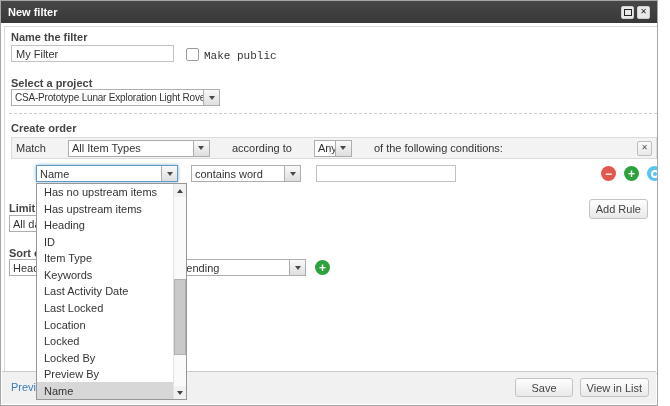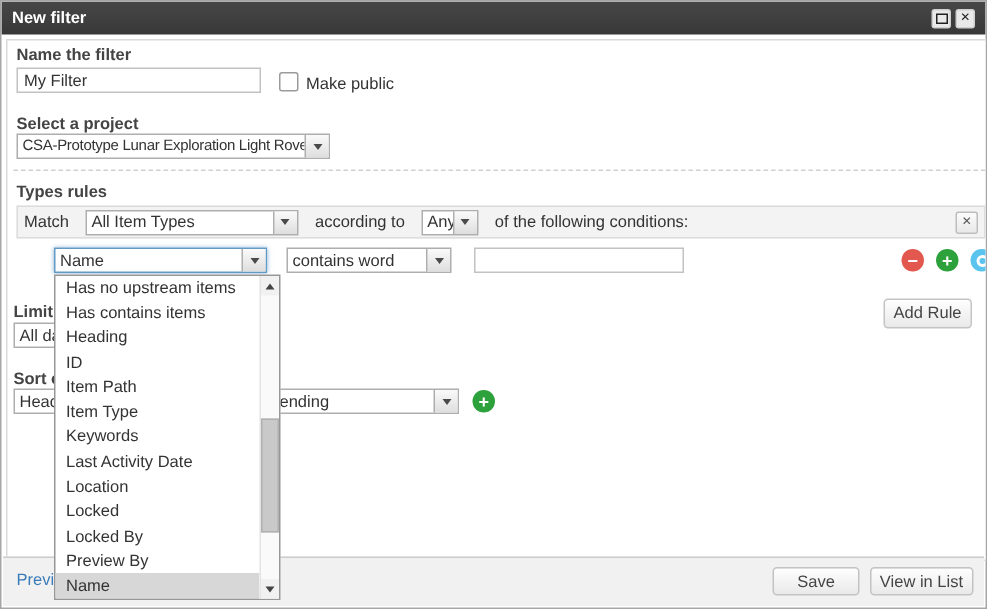--- a/index.html
+++ b/index.html
@@ -15,42 +15,42 @@
     display:flex;align-items:center;justify-content:center;font-size:8px;line-height:1;color:#222;box-sizing:border-box;}
   .restore-glyph{width:6px;height:5px;border:1px solid #222;}
   
   .content-frame{position:absolute;left:3px;top:25px;width:662px;height:348px;
     border:1px solid #dadada;background:#fff;box-sizing:border-box;}
   .footer{position:absolute;left:1px;right:1px;bottom:1px;height:33px;background:#f1f1f1;border-top:1px solid #ccc;box-sizing:border-box;}
   .footer .btns{position:absolute;right:7px;top:6px;display:flex;gap:7px;}
   .link{position:absolute;left:9px;top:9px;color:#3b7cb8;font-size:11px;cursor:pointer;}
   
   .lbl{position:absolute;font-weight:bold;color:#444;white-space:nowrap;}
-  .txt{position:absolute;color:#333;white-space:nowrap;}
+  .txt{position:absolute;color:#333;white-space:nowrap;font-family:Liberation Mono, monospace;}
   .tinput{position:absolute;height:17px;border:1px solid #c2c2c2;background:#fff;box-sizing:border-box;
     font-family:inherit;font-size:11px;color:#333;padding:0 4px;outline:none;}
   .sel{height:17px;border:1px solid #aeaeae;background:#fff;box-sizing:border-box;display:flex;align-items:stretch;cursor:default;}
   .sel.abs{position:absolute;}
   .sel .sel-text{flex:1;overflow:hidden;white-space:nowrap;padding:0 3px;display:flex;align-items:center;}
   .sel .sel-arrow{width:15px;border-left:1px solid #aeaeae;background:linear-gradient(#fafafa,#dedede);
     display:flex;align-items:center;justify-content:center;flex:none;}
   .tri-down{width:0;height:0;border-left:3px solid transparent;border-right:3px solid transparent;border-top:4px solid #4a4a4a;}
   .tri-down-sm{width:0;height:0;border-left:3px solid transparent;border-right:3px solid transparent;border-top:4px solid #444;}
   .tri-up-sm{width:0;height:0;border-left:3px solid transparent;border-right:3px solid transparent;border-bottom:4px solid #444;}
   .sel.focused{border-color:#639ac4;box-shadow:0 0 3px rgba(90,150,200,.8);}
   .checkbox{position:absolute;width:13px;height:13px;border:1px solid #9b9b9b;border-radius:2px;background:#fff;box-sizing:border-box;}
   .sep{position:absolute;border-top:1px dashed #cfcfcf;height:0;}
   .btn{border:1px solid #c3c3c3;background:linear-gradient(#fefefe,#e9e9e9);border-radius:3px;color:#444;
     font-family:inherit;font-size:11px;height:20px;padding:0 6px;display:inline-flex;align-items:center;box-sizing:border-box;cursor:default;}
   .btn.abs{position:absolute;}
   .footer .btn{height:19px;text-align:right;}
   .btn.wide{padding:0 15px;}
   
   .match-bar{position:absolute;left:10px;top:136px;width:646px;height:22px;background:#f3f3f3;
-    border:1px solid #dcdcdc;box-sizing:border-box;display:flex;align-items:center;padding:0 4px;gap:11px;}
+    border:1px solid #dcdcdc;box-sizing:border-box;display:flex;align-items:center;padding:0 4px;gap:22px;}
   .x-btn{margin-left:auto;width:15px;height:15px;border:1px solid #bdbdbd;border-radius:2px;
     background:linear-gradient(#fbfbfb,#e9e9e9);display:flex;align-items:center;justify-content:center;
     font-size:8px;line-height:1;color:#555;box-sizing:border-box;}
   
   .circle{position:absolute;width:15px;height:15px;border-radius:50%;color:#fff;display:flex;
     align-items:center;justify-content:center;font-size:12px;font-weight:bold;line-height:1;cursor:default;}
   .circle.red{background:#e2574e;}
   .circle.green{background:#2da13c;}
   .circle.blue{background:#5ac3ee;}
   .ring{width:8px;height:8px;border:2px solid #fff;border-radius:50%;box-sizing:border-box;}
@@ -93,21 +93,21 @@
   <div class="lbl" style="left:10px;top:76px;">Select a project</div>
   <div class="sel abs" style="left:10px;top:88px;width:209px;">
     <span class="sel-text" style="font-size:10px;letter-spacing:-0.2px;">CSA-Prototype Lunar Exploration Light Rover</span>
     <span class="sel-arrow">
         <span class="tri-down"></span>
       </span>
   </div>
 
   <div class="sep" style="left:8px;top:112px;width:648px;"></div>
 
-  <div class="lbl" style="left:10px;top:121px;">Types rules</div>
+  <div class="lbl" style="left:10px;top:121px;">Create order</div>
 
   <div class="match-bar">
     <span>Match</span>
     <span class="sel" style="width:142px;">
       <span class="sel-text">All Item Types</span>
       <span class="sel-arrow">
           <span class="tri-down"></span>
         </span>
     </span>
     <span>according to</span>
@@ -170,27 +170,27 @@
         <span class="tri-down"></span>
       </span>
   </div>
   <span class="circle green" style="left:314px;top:259px;">
       <span>+</span>
     </span>
 
   <div class="listbox">
     <div class="list-items">
         <div class="list-item">Has no upstream items</div>
-        <div class="list-item">Has contains items</div>
+        <div class="list-item">Has upstream items</div>
         <div class="list-item">Heading</div>
         <div class="list-item">ID</div>
-        <div class="list-item">Item Path</div>
         <div class="list-item">Item Type</div>
         <div class="list-item">Keywords</div>
         <div class="list-item">Last Activity Date</div>
+        <div class="list-item">Last Locked</div>
         <div class="list-item">Location</div>
         <div class="list-item">Locked</div>
         <div class="list-item">Locked By</div>
         <div class="list-item">Preview By</div>
         <div class="list-item selected">Name</div>
       </div>
     <div class="list-scrollbar">
       <span class="scroll-btn up">
           <span class="tri-up-sm"></span>
         </span>

